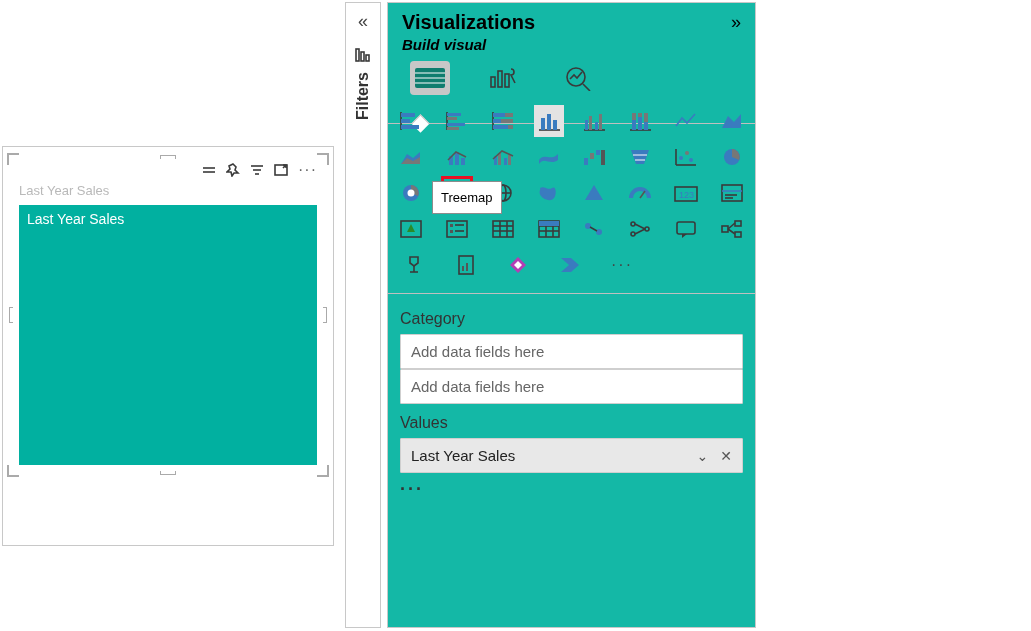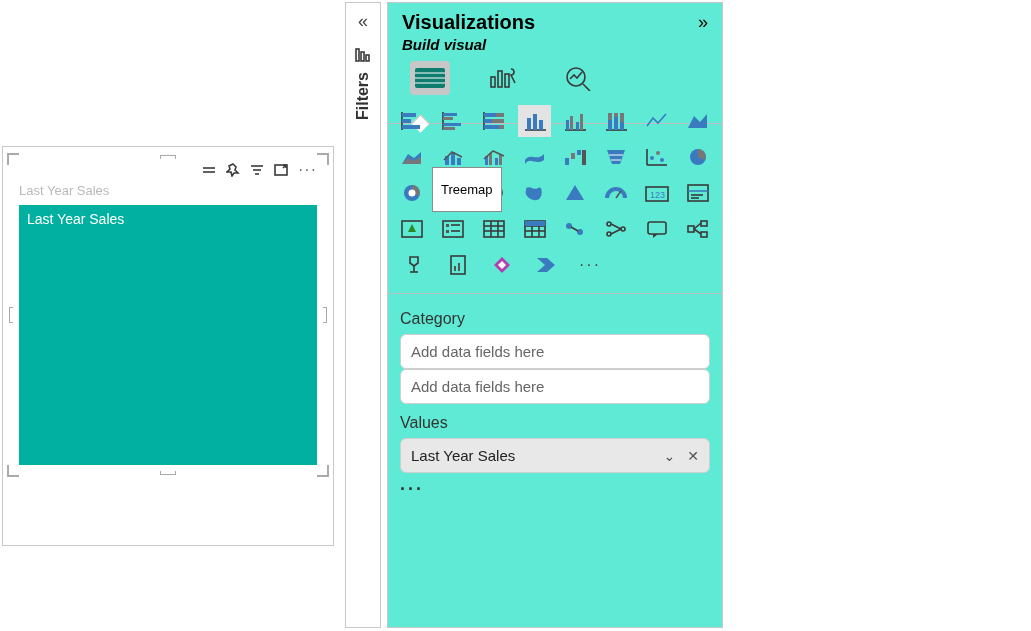--- a/index.html
+++ b/index.html
@@ -78,23 +78,23 @@
   .filters-tab .tabicon { margin-top:16px; }
   .filters-tab .vlabel {
     writing-mode: vertical-rl;
     font-weight:600; font-size:16px; margin-top:6px; color:#333;
     transform: rotate(180deg);
   }
 
   
   .viz-pane {
     position:absolute; left: 387px; top: 2px;
-    width: 336px; height: 626px;
+    width: 369px; height: 626px;
     border: 1px solid #c8c8c8;
-    background:#5eead4;
+    background:#14b8a6;
     display:flex; flex-direction:column;
   }
   .viz-header {
     display:flex; align-items:center; justify-content:space-between;
     padding: 8px 14px 2px 14px;
   }
   .viz-header h2 { margin:0; font-size:20px; font-weight:700; }
   .viz-sub { padding: 0 14px 6px 14px; font-size:15px; font-weight:600;font-style:italic; }
   .viz-tabs {
     display:flex; gap:34px; padding: 2px 14px 10px 22px;
@@ -108,38 +108,38 @@
     border-top:1px solid #bfbfbf;
   }
   .pointer-notch::before {
     content:""; position:absolute; left:26px; top:-7px;
     width:12px; height:12px; background:#fff;
     border-left:1px solid #bfbfbf; border-top:1px solid #bfbfbf;
     transform: rotate(45deg);
   }
 
   .viz-gallery { padding: 0 8px 8px 8px; border-bottom:1px solid #bfbfbf; }
-  .viz-row { display:flex; gap:8px; margin-bottom:4px; padding-left:0; }
+  .viz-row { display:flex; gap:16px; margin-bottom:4px; padding-left:0; }
   .viz-cell {
     width:36px; height:32px; display:flex; align-items:center; justify-content:center;
     position:relative;
   }
   .viz-cell.sel-red { outline: 3px solid #e81123; outline-offset:-2px; z-index:3; }
   .viz-cell.sel-grey { background:#e3e3e3; }
 
   .tooltip {
-    position:absolute; left: 44px; top: 164px;
+    position:absolute; left: 44px; top: 178px;
     background:#fff; border:1px solid #8c8c8c;
-    padding:14px 8px; font-size:13px; z-index:5; white-space:nowrap;
+    padding:8px 8px; font-size:13px; z-index:5; white-space:nowrap;
   }
 
   .wells { padding: 6px 12px 0 12px; }
   .well-label { font-size:16px; color:#333; margin:10px 0 6px 0; }
   .well-box {
-    border:1px solid #cfcfcf; border-radius:6px;
+    border:1px solid #cfcfcf; border-radius:1px;
     padding: 8px 10px; font-size:15px; color:#666; background:#fff;
   }
   .well-box.filled {
     background:#e8e8e8; color:#222;
     display:flex; align-items:center; justify-content:space-between;
   }
   .well-box.filled .actions { display:flex; gap:12px; color:#555; font-size:14px; }
   .dots { padding: 6px 12px; font-size:18px; color:#333; font-weight:700; letter-spacing:2px; }
 
   

